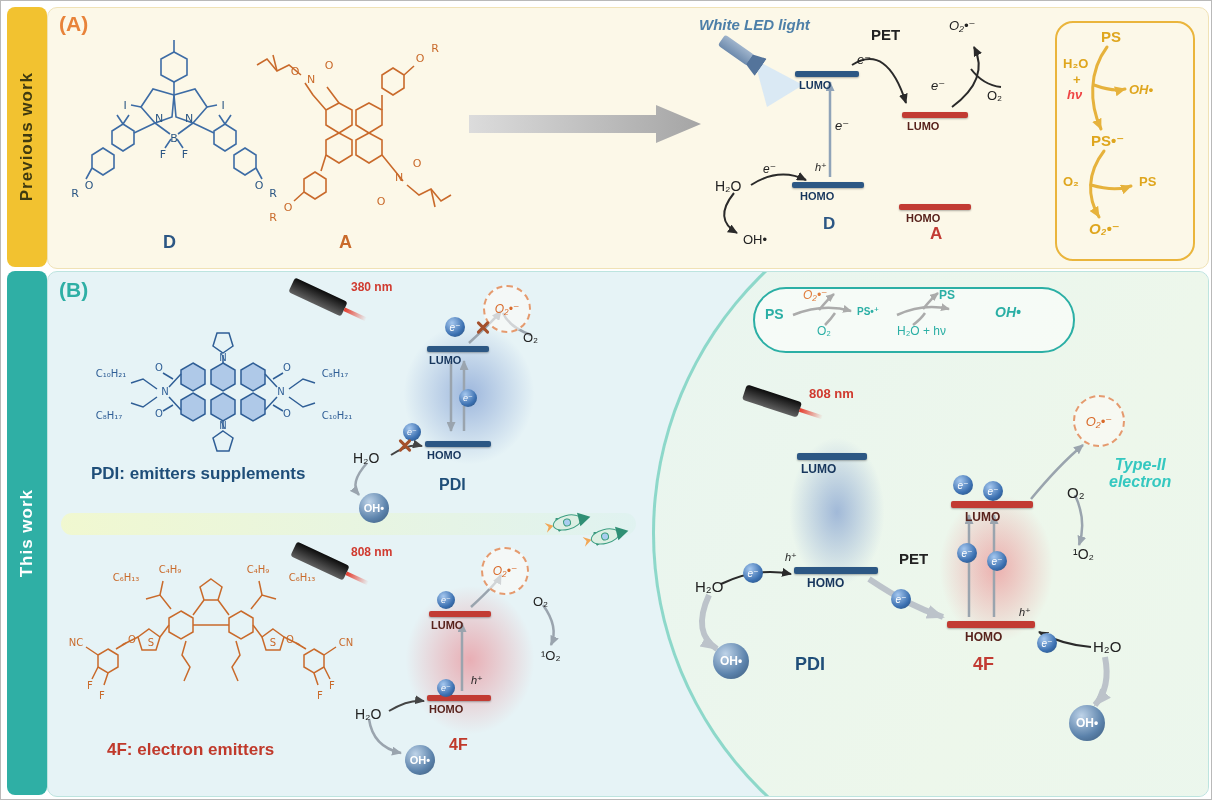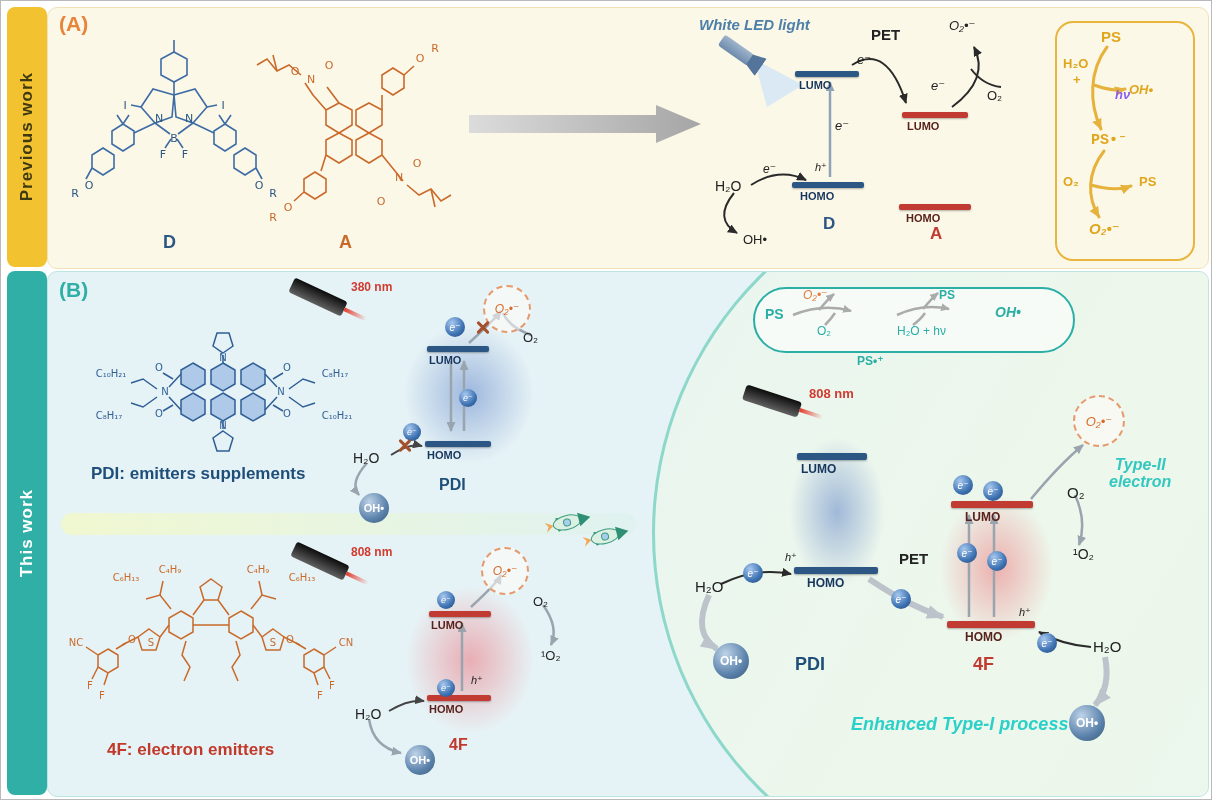--- a/index.html
+++ b/index.html
@@ -154,23 +154,23 @@
   <div class="t" style="left:948px;top:18px;font-size:13px;font-style:italic;">O₂•⁻</div>
   <div class="t" style="left:986px;top:88px;font-size:13px;">O₂</div>
   <div class="t" style="left:714px;top:178px;font-size:14px;">H₂O</div>
   <div class="t" style="left:762px;top:162px;font-size:12px;font-style:italic;">e⁻</div>
   <div class="t" style="left:814px;top:161px;font-size:11px;font-style:italic;">h⁺</div>
   <div class="t" style="left:742px;top:232px;font-size:13px;">OH•</div>
 
   <div class="t" style="left:1100px;top:28px;font-size:15px;font-weight:bold;color:#DFA61E;">PS</div>
   <div class="t" style="left:1062px;top:56px;font-size:13px;font-weight:bold;color:#DFA61E;">H₂O</div>
   <div class="t" style="left:1072px;top:72px;font-size:13px;font-weight:bold;color:#DFA61E;">+</div>
-  <div class="t" style="left:1066px;top:87px;font-size:13px;font-weight:bold;font-style:italic;color:#8b5cf6;margin-left:48px;">hν</div>
+  <div class="t" style="left:1066px;top:87px;font-size:13px;font-weight:bold;font-style:italic;color:#ef4444;">hν</div>
   <div class="t" style="left:1128px;top:82px;font-size:13px;font-weight:bold;font-style:italic;color:#DFA61E;">OH•</div>
-  <div class="t" style="left:1090px;top:132px;font-size:15px;font-weight:bold;color:#DFA61E;font-family:Liberation Mono, monospace;">PS•⁻</div>
+  <div class="t" style="left:1090px;top:132px;font-size:15px;font-weight:bold;color:#DFA61E;">PS•⁻</div>
   <div class="t" style="left:1062px;top:174px;font-size:13px;font-weight:bold;color:#DFA61E;">O₂</div>
   <div class="t" style="left:1138px;top:174px;font-size:13px;font-weight:bold;color:#DFA61E;">PS</div>
   <div class="t" style="left:1088px;top:220px;font-size:15px;font-weight:bold;font-style:italic;color:#DFA61E;">O₂•⁻</div>
 
   <svg class="mol" style="left:72px;top:318px;" width="300" height="145" viewBox="0 0 300 145">
     <g stroke="#2F5E96" stroke-width="1.5" fill="#AFC9E8">
       <polygon points="120,44 132,51 132,65 120,72 108,65 108,51"></polygon>
       <polygon points="150,44 162,51 162,65 150,72 138,65 138,51"></polygon>
       <polygon points="180,44 192,51 192,65 180,72 168,65 168,51"></polygon>
       <polygon points="120,74 132,81 132,95 120,102 108,95 108,81"></polygon>
@@ -313,21 +313,21 @@
     <polygon points="12,8 18,10 10,14" fill="#2F8F74"></polygon>
     <polygon points="12,22 18,20 10,16" fill="#2F8F74"></polygon>
     <ellipse cx="22" cy="15" rx="14" ry="7" fill="#DCEFE3" stroke="#3D9E82"></ellipse>
     <polygon points="34,8 46,15 34,22" fill="#2F8F74"></polygon>
     <circle cx="22" cy="15" r="3.5" fill="#A9CDEF" stroke="#3D9E82"></circle>
   </svg>
 
   <div class="t" style="left:764px;top:306px;font-size:14px;font-weight:bold;color:#2BAFA5;">PS</div>
   <div class="t" style="left:802px;top:288px;font-size:12px;font-style:italic;color:#E07B3A;">O₂•⁻</div>
   <div class="t" style="left:816px;top:324px;font-size:12px;color:#2BAFA5;">O₂</div>
-  <div class="t" style="left:856px;top:306px;font-size:12px;font-weight:bold;color:#2BAFA5;margin-top:48px;">PS•⁺</div>
+  <div class="t" style="left:856px;top:306px;font-size:10px;font-weight:bold;color:#2BAFA5;">PS•⁺</div>
   <div class="t" style="left:938px;top:288px;font-size:12px;font-weight:bold;color:#2BAFA5;">PS</div>
   <div class="t" style="left:896px;top:324px;font-size:12px;color:#2BAFA5;">H₂O + hν</div>
   <div class="t" style="left:994px;top:304px;font-size:14px;font-weight:bold;font-style:italic;color:#2BAFA5;">OH•</div>
 
   <div class="bar" style="left:796px;top:452px;width:70px;height:7px;background:#2C5784;"></div>
   <div class="t" style="left:800px;top:462px;font-size:12px;font-weight:bold;color:#17365D;">LUMO</div>
   <div class="bar" style="left:793px;top:566px;width:84px;height:7px;background:#2C5784;"></div>
   <div class="t" style="left:806px;top:576px;font-size:12px;font-weight:bold;color:#17365D;">HOMO</div>
   <div class="t" style="left:784px;top:551px;font-size:11px;font-style:italic;">h⁺</div>
   <div class="t" style="left:694px;top:578px;font-size:15px;">H₂O</div>
@@ -372,21 +372,20 @@
     </div>
   <div class="t" style="left:1072px;top:546px;font-size:14px;">¹O₂</div>
   <div class="t" style="left:1108px;top:456px;font-size:16px;font-weight:bold;font-style:italic;color:#35C8C0;text-align:center;">
     <span style="display:block;">Type-II</span>
     <span style="display:block;">electron</span>
   </div>
   <div class="t" style="left:1092px;top:638px;font-size:15px;">H₂O</div>
   <div class="oh" style="left:1068px;top:704px;width:36px;height:36px;font-size:12px;">
     <span>OH•</span>
     </div>
-  <div class="t" style="left:850px;top:714px;font-size:18px;font-weight:bold;font-style:italic;color:#2BD0C8;">Enhanced Type-I process</div>
 
   <svg class="overlay" width="1212" height="800" viewBox="0 0 1212 800">
     <defs>
       <linearGradient id="grayA" x1="0" y1="0" x2="1" y2="0">
         <stop offset="0" stop-color="#DCDCDC"></stop>
           <stop offset="1" stop-color="#A5A5A5"></stop>
       </linearGradient>
       <marker id="mB" markerUnits="userSpaceOnUse" markerWidth="11" markerHeight="9" refX="9" refY="4.5" orient="auto">
         <path d="M0,0 L10,4.5 L0,9 Z" fill="#2a2a2a"></path>
         </marker>

